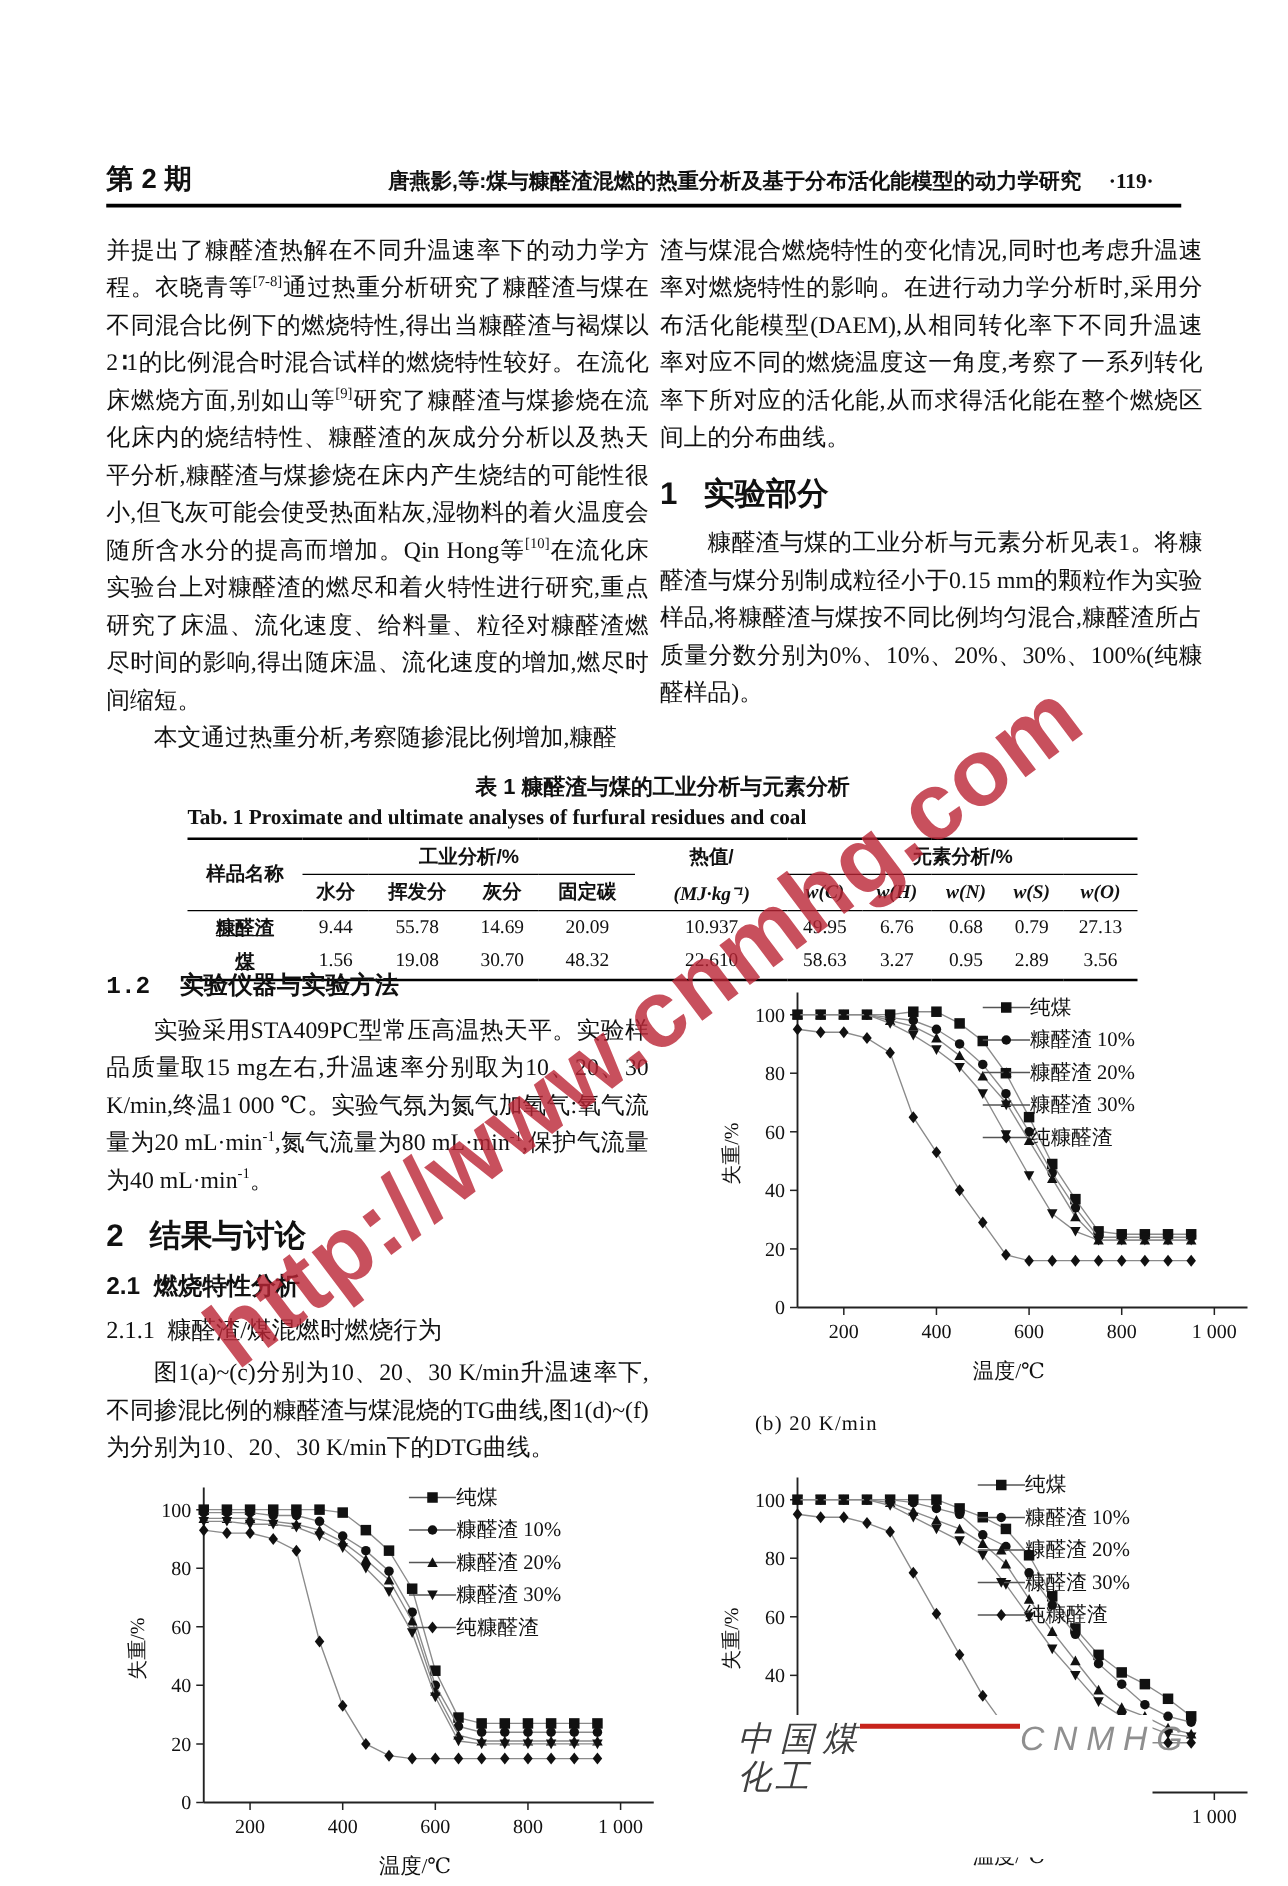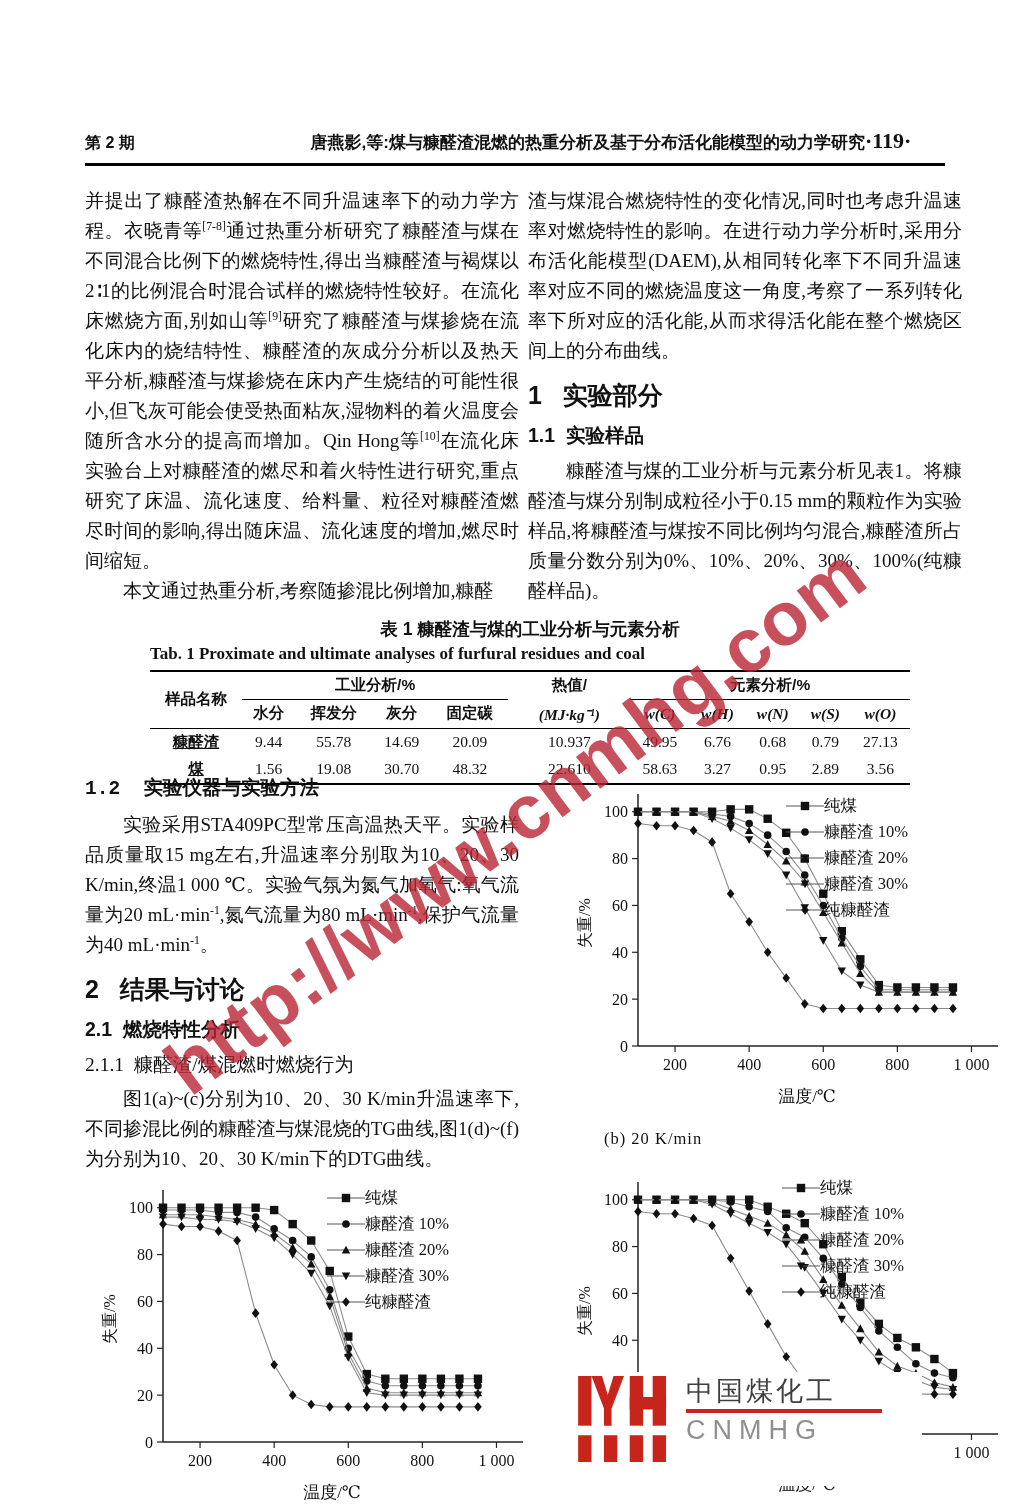--- a/index.html
+++ b/index.html
@@ -1,23 +1,23 @@
 <!DOCTYPE html>
 <html><head>
 <meta charset="utf-8">
 <style>
   html,body{margin:0;padding:0;background:#e8e8e8;}
   #page{position:relative;width:1030px;height:1509px;background:#ffffff;margin:0 auto;overflow:hidden;
         font-family:"Liberation Serif","DejaVu Serif",serif;color:#111;}
   
   .hdr{position:absolute;left:85px;top:128px;width:860px;display:flex;align-items:baseline;
        font-family:"Liberation Sans","DejaVu Sans",sans-serif;}
-  .hdr .issue{font-size:16px;font-weight:700;width:120px;}
+  .hdr .issue{font-size:22px;font-weight:700;width:120px;}
   .hdr .title{font-size:17px;font-weight:700;flex:1;text-align:right;}
-  .hdr .pageno{font-size:22px;font-weight:700;width:80px;text-align:left;font-family:"Liberation Serif",serif;}
+  .hdr .pageno{font-size:17px;font-weight:700;width:80px;text-align:center;font-family:"Liberation Serif",serif;}
   .hdr-rule{position:absolute;left:85px;top:163px;width:860px;height:3px;background:#000;}
   
   .col{position:absolute;width:434px;font-size:19px;line-height:30px;text-align:justify;}
   .col p{margin:0;}
   .indent{text-indent:2em;}
   sup{font-size:0.62em;vertical-align:super;line-height:0;}
   h2.sec{font-family:"Liberation Sans","DejaVu Sans",sans-serif;font-size:25px;margin:14px 0 10px 0;
          font-weight:700;white-space:pre-wrap;}
   h3.sub{font-family:"Liberation Sans","DejaVu Sans",sans-serif;font-size:19.5px;margin:8px 0 6px 0;
          font-weight:700;white-space:pre-wrap;}
@@ -42,21 +42,21 @@
   .caption{text-align:left;font-size:16.5px;margin-top:12px;padding-left:30px;letter-spacing:1px;}
   .legend{position:absolute;display:flex;flex-direction:column;gap:2px;background:transparent;}
   .legend-item{display:flex;align-items:center;gap:0;font-size:16.5px;line-height:24px;}
   
   .watermark{position:absolute;left:148px;top:1042px;transform:rotate(-37deg);transform-origin:0 0;
              font-family:"Liberation Sans","DejaVu Sans",sans-serif;font-weight:700;font-size:76px;
              color:rgba(186,36,52,0.80);letter-spacing:1px;white-space:nowrap;z-index:6;pointer-events:none;}
   
   .logo-box{position:absolute;left:2px;top:196px;width:346px;height:110px;background:#ffffff;z-index:5;
             display:flex;align-items:flex-start;gap:14px;padding-top:4px;}
-  .logo-text{display:flex;flex-direction:column;}
+  .logo-text{display:flex;flex-direction:row;font-style:italic;}
   .logo-cn{font-family:"Liberation Sans","DejaVu Sans",sans-serif;font-size:27px;color:#3f3f3f;letter-spacing:3px;line-height:30px;}
   .logo-rule{width:196px;height:4px;background:#c8241c;margin:3px 0 2px 0;}
   .logo-en{font-family:"Liberation Sans","DejaVu Sans",sans-serif;font-size:27px;color:#8f8f8f;letter-spacing:7px;line-height:30px;}
 </style>
 </head>
 <body>
 
 <div id="page">
 
   <div class="hdr">
@@ -67,21 +67,20 @@
   <div class="hdr-rule"></div>
 
   <div class="col" style="left:85px;top:186px;">
     <p>并提出了糠醛渣热解在不同升温速率下的动力学方程。衣晓青等<sup>[7-8]</sup>通过热重分析研究了糠醛渣与煤在不同混合比例下的燃烧特性,得出当糠醛渣与褐煤以2∶1的比例混合时混合试样的燃烧特性较好。在流化床燃烧方面,别如山等<sup>[9]</sup>研究了糠醛渣与煤掺烧在流化床内的烧结特性、糠醛渣的灰成分分析以及热天平分析,糠醛渣与煤掺烧在床内产生烧结的可能性很小,但飞灰可能会使受热面粘灰,湿物料的着火温度会随所含水分的提高而增加。Qin Hong等<sup>[10]</sup>在流化床实验台上对糠醛渣的燃尽和着火特性进行研究,重点研究了床温、流化速度、给料量、粒径对糠醛渣燃尽时间的影响,得出随床温、流化速度的增加,燃尽时间缩短。</p>
     <p class="indent">本文通过热重分析,考察随掺混比例增加,糠醛</p>
   </div>
 
   <div class="col" style="left:528px;top:186px;">
     <p>渣与煤混合燃烧特性的变化情况,同时也考虑升温速率对燃烧特性的影响。在进行动力学分析时,采用分布活化能模型(DAEM),从相同转化率下不同升温速率对应不同的燃烧温度这一角度,考察了一系列转化率下所对应的活化能,从而求得活化能在整个燃烧区间上的分布曲线。</p>
     <h2 class="sec">1   实验部分</h2>
-    <h3 class="sub">1.1  实验样品</h3>
     <p class="indent">糠醛渣与煤的工业分析与元素分析见表1。将糠醛渣与煤分别制成粒径小于0.15 mm的颗粒作为实验样品,将糠醛渣与煤按不同比例均匀混合,糠醛渣所占质量分数分别为0%、10%、20%、30%、100%(纯糠醛样品)。</p>
   </div>
 
   <div class="tblwrap">
     <div class="tbl-title-cn">表 1   糠醛渣与煤的工业分析与元素分析</div>
     <div class="tbl-title-en">Tab. 1   Proximate and ultimate analyses of furfural residues and coal</div>
     <table class="data">
       <tbody>
         <tr>
           <td class="samp" rowspan="2" style="width:88px;">样品名称</td>

